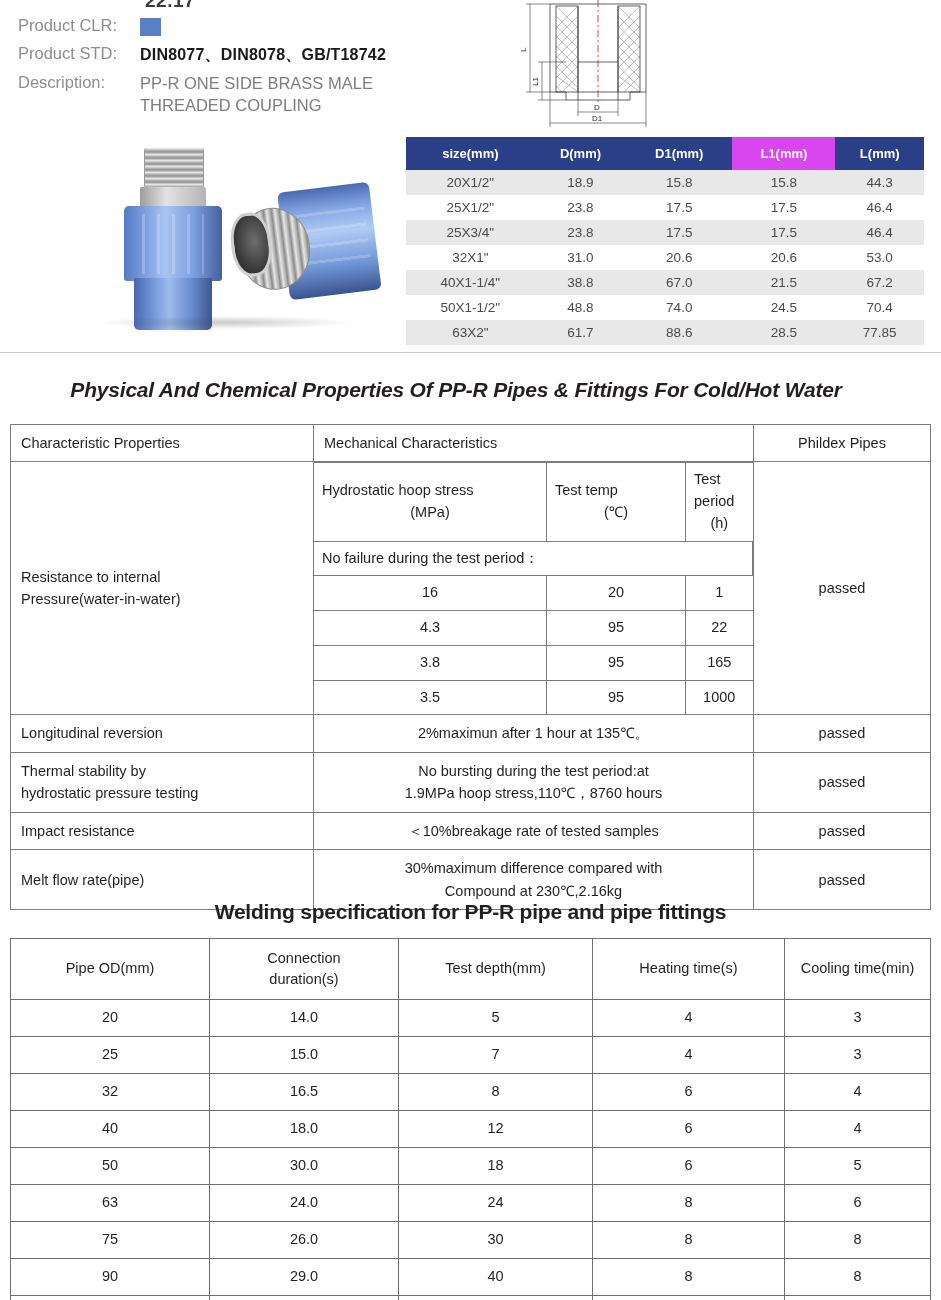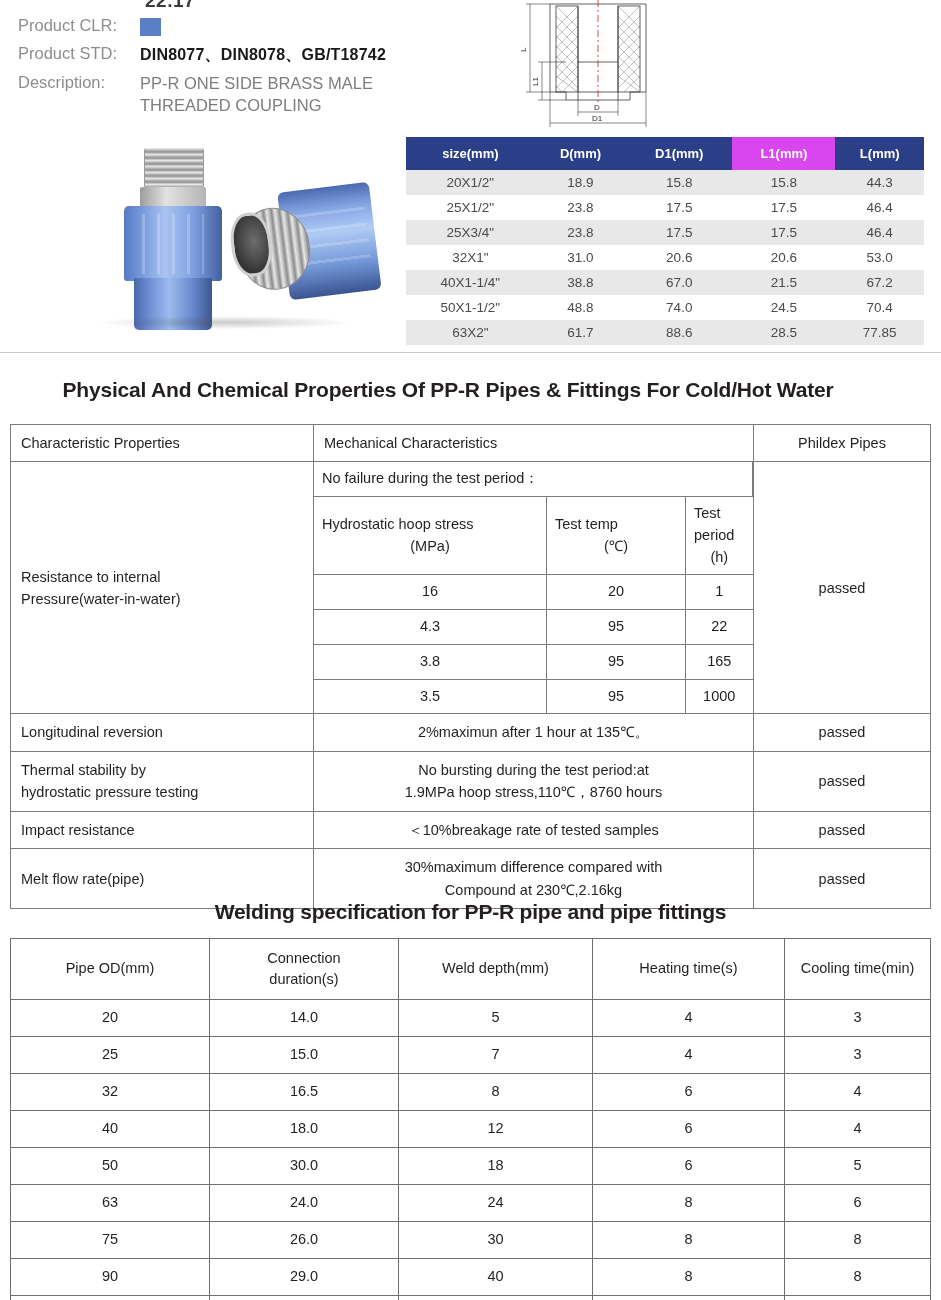--- a/index.html
+++ b/index.html
@@ -188,21 +188,21 @@
   }
 
   
   .heading {
     text-align: center;
     font-size: 21px;
     font-weight: bold;
     color: #231f20;
     letter-spacing: -0.2px;
   }
-  #props-heading { position: absolute; left: 8px; top: 378px; width: 880px; }
+  #props-heading { position: absolute; left: 16px; top: 378px; width: 880px; font-style: italic; }
   #weld-heading { position: absolute; left: 0; top: 900px; width: 941px; }
 
   
   .props-table {
     position: absolute;
     left: 10px;
     top: 424px;
     width: 921px;
     border-collapse: collapse;
     font-size: 14.5px;
@@ -413,35 +413,35 @@
 
     <tr>
       <td class="col-a">
         <span class="two-line">Resistance to internal</span>
         <span class="two-line">Pressure(water-in-water)</span>
       </td>
       <td colspan="3" style="padding:0;">
         <table class="sub-table">
           <tbody>
             <tr>
-              <td colspan="3" style="border-top:none;border-left:none;">No failure during the test period：</td>
-            </tr>
-            <tr>
               <td style="border-left:none;width:216px;">
                 <span class="two-line">Hydrostatic hoop stress</span>
                 <span class="two-line cell-center">(MPa)</span>
               </td>
               <td style="width:122px;">
                 <span class="two-line">Test temp</span>
                 <span class="two-line cell-center">(℃)</span>
               </td>
               <td style="border-right:none;">
                 <span class="two-line">Test period</span>
                 <span class="two-line cell-center">(h)</span>
               </td>
+            </tr>
+            <tr>
+              <td colspan="3" style="border-top:none;border-left:none;">No failure during the test period：</td>
             </tr>
             <tr>
               <td class="num" style="border-left:none;">16</td>
               <td class="num">20</td>
               <td class="num" style="border-right:none;">1</td>
             </tr>
             <tr>
               <td class="num" style="border-left:none;">4.3</td>
               <td class="num">95</td>
               <td class="num" style="border-right:none;">22</td>
@@ -504,21 +504,21 @@
     <tr>
       <th style="width:190px;">
         <span class="two-line">Pipe OD(mm)</span>
         <span class="two-line"></span>
       </th>
       <th style="width:180px;">
         <span class="two-line">Connection</span>
         <span class="two-line">duration(s)</span>
       </th>
       <th style="width:185px;">
-        <span class="two-line">Weld depth(mm)</span>
+        <span class="two-line">Test depth(mm)</span>
       </th>
       <th style="width:183px;">
         <span class="two-line">Heating time(s)</span>
       </th>
       <th>
         <span class="two-line">Cooling time(min)</span>
       </th>
     </tr>
   </thead>
   <tbody>

